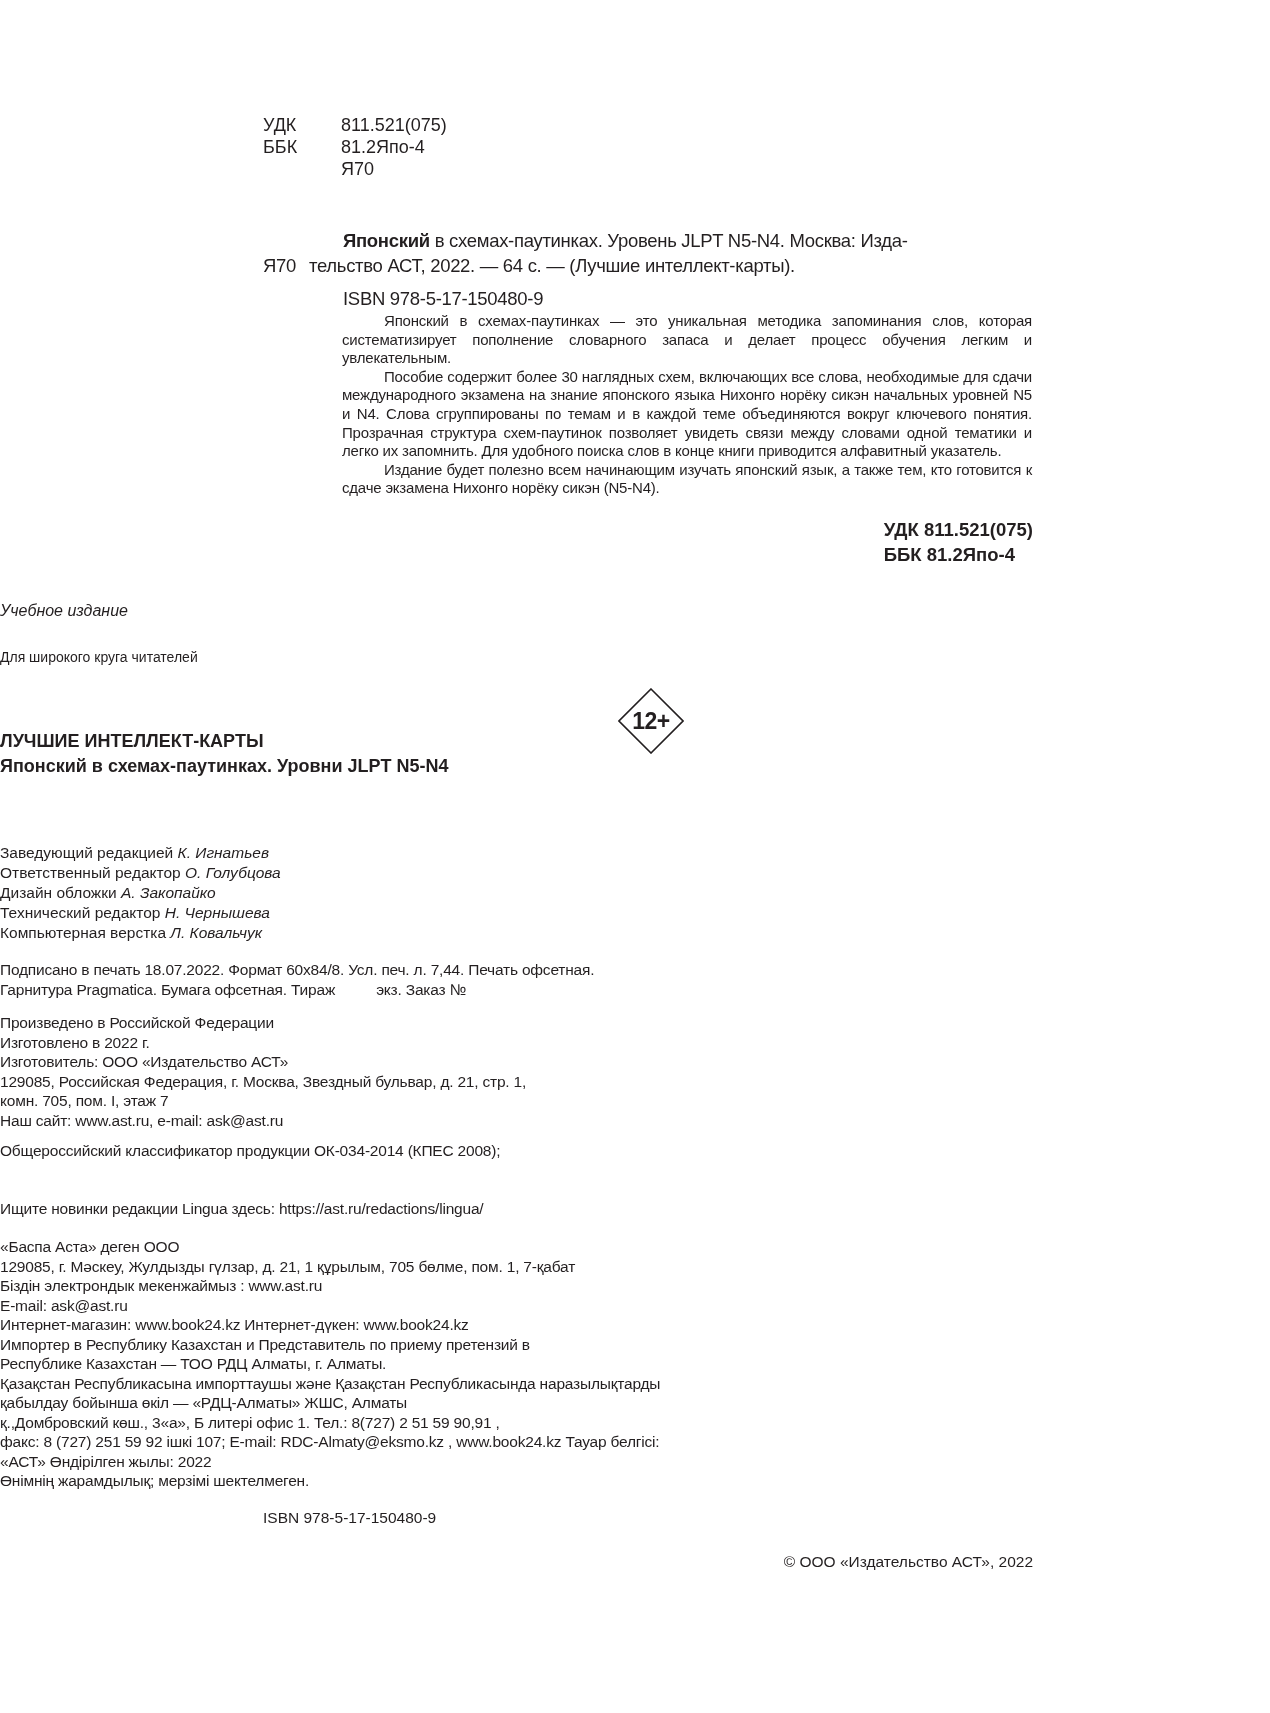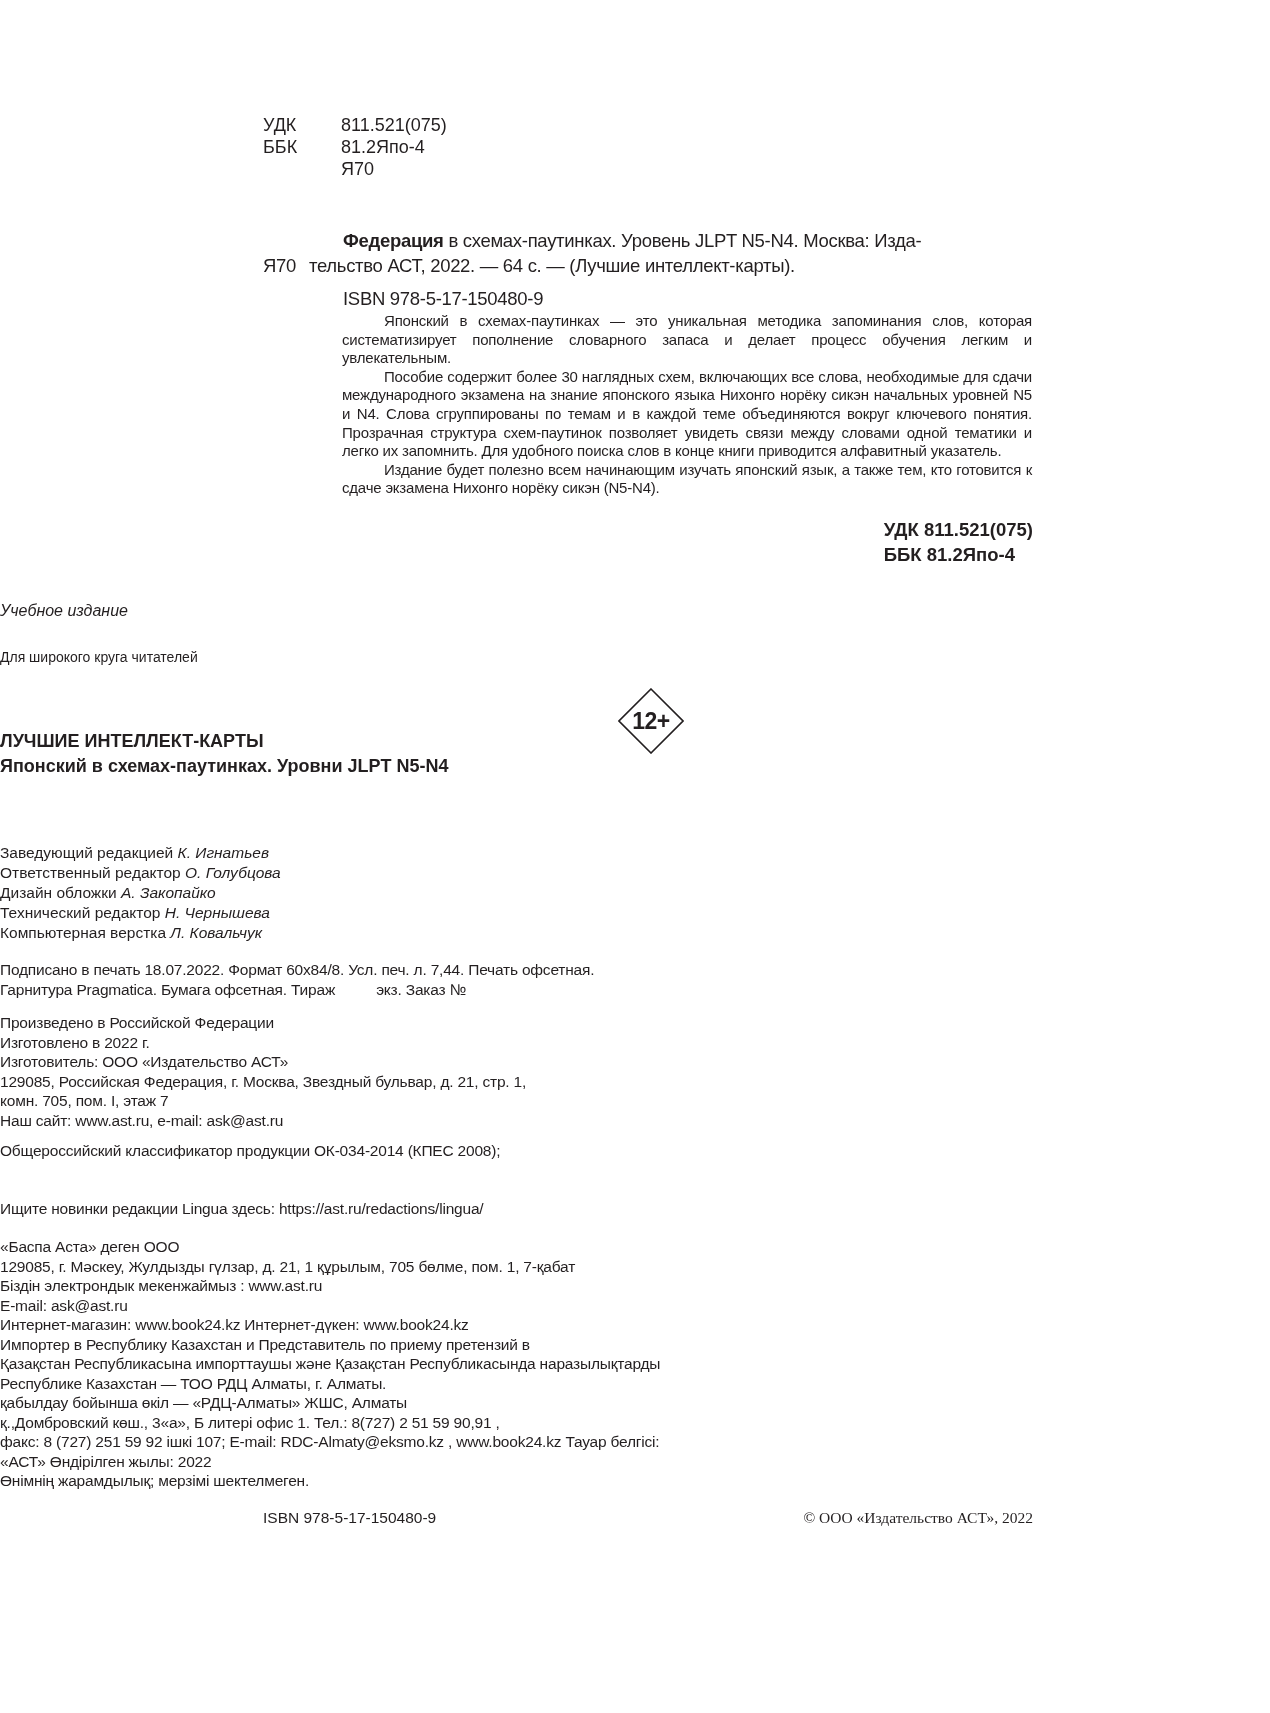--- a/index.html
+++ b/index.html
@@ -14,37 +14,37 @@
   .codes { position: absolute; right: 237px; top: 517px; font-weight: bold; font-size: 18.5px; line-height: 25px; text-align: left; }
   .center { position: absolute; left: 0; width: 1270px; }
   .italic { font-style: italic; }
   .crew { font-size: 15.5px; line-height: 20px; }
   .body15 { font-size: 15.5px; line-height: 19.5px; letter-spacing: -0.2px; }
   .series { font-weight: bold; font-size: 18px; line-height: 23px; }
   .age-wrap { position: absolute; left: 618px; top: 688px; width: 66px; height: 66px; }
   .age-wrap svg { display: block; }
   .age-text { position: absolute; left: 0; top: 20px; width: 66px; text-align: center; font-weight: bold; font-size: 23px; line-height: 26px; letter-spacing: -0.5px; }
   .footer-left { position: absolute; left: 263px; top: 1509px; font-size: 15.5px; }
-  .footer-right { position: absolute; right: 237px; top: 1509px; font-size: 15.5px; font-family: Liberation Serif, serif; }
+  .footer-right { position: absolute; right: 237px; top: 1553px; font-size: 15.5px; }
 </style>
 </head>
 <body>
 
 <div class="cls-row" style="top:114px;">
   <span class="k">УДК</span><span>811.521(075)</span>
 </div>
 <div class="cls-row" style="top:136px;">
   <span class="k">ББК</span><span>81.2Япо-4</span>
 </div>
 <div class="cls-row" style="top:158px;">
   <span class="k"></span><span>Я70</span>
 </div>
 
 <div class="biblio" style="top:228px;">
-  <div class="indent" style="letter-spacing:-0.3px;"><b>Федерация</b><span> в схемах-паутинках. Уровень JLPT N5-N4. Москва: Изда-</span></div>
+  <div class="indent" style="letter-spacing:-0.3px;"><b>Японский</b><span> в схемах-паутинках. Уровень JLPT N5-N4. Москва: Изда-</span></div>
   <div style="letter-spacing:-0.3px;"><span style="display:inline-block;width:46px;">Я70</span><span>тельство АСТ, 2022. — 64 с. — (Лучшие интеллект-карты).</span></div>
   <div class="indent" style="margin-top:8px;letter-spacing:-0.3px;">ISBN 978-5-17-150480-9</div>
 </div>
 
 <div class="annot" style="top:312px;">
   <p>Японский в схемах-паутинках — это уникальная методика запоминания слов, которая систематизирует пополнение словарного запаса и делает процесс обучения легким и увлекательным.</p>
   <p>Пособие содержит более 30 наглядных схем, включающих все слова, необходимые для сдачи международного экзамена на знание японского языка Нихонго норёку сикэн начальных уровней N5 и N4. Слова сгруппированы по темам и в каждой теме объединяются вокруг ключевого понятия. Прозрачная структура схем-паутинок позволяет увидеть связи между словами одной тематики и легко их запомнить. Для удобного поиска слов в конце книги приводится алфавитный указатель.</p>
   <p>Издание будет полезно всем начинающим изучать японский язык, а также тем, кто готовится к сдаче экзамена Нихонго норёку сикэн (N5-N4).</p>
 </div>
 
@@ -94,22 +94,22 @@
 
 <div class="center body15" style="top:1199px;">Ищите новинки редакции Lingua здесь: https://ast.ru/redactions/lingua/</div>
 
 <div class="center body15" style="top:1237px;">
   <div>«Баспа Аста» деген ООО</div>
   <div>129085, г. Мәскеу, Жулдызды гүлзар, д. 21, 1 құрылым, 705 бөлме, пом. 1, 7-қабат</div>
   <div>Біздін электрондык мекенжаймыз : www.ast.ru</div>
   <div>E-mail: ask@ast.ru</div>
   <div>Интернет-магазин: www.book24.kz Интернет-дүкен: www.book24.kz</div>
   <div>Импортер в Республику Казахстан и Представитель по приему претензий в</div>
+  <div>Республике Казахстан — ТОО РДЦ Алматы, г. Алматы.</div>
   <div>Қазақстан Республикасына импорттаушы және Қазақстан Республикасында наразылықтарды</div>
-  <div>Республике Казахстан — ТОО РДЦ Алматы, г. Алматы.</div>
   <div>қабылдау бойынша өкіл — «РДЦ-Алматы» ЖШС, Алматы</div>
   <div>қ.,Домбровский көш., 3«а», Б литерi офис 1. Тел.: 8(727) 2 51 59 90,91 ,</div>
   <div>факс: 8 (727) 251 59 92 iшкi 107; E-mail: RDC-Almaty@eksmo.kz , www.book24.kz Тауар белгісі:</div>
   <div>«АСТ» Өндірілген жылы: 2022</div>
   <div>Өнімнің жарамдылық; мерзімі шектелмеген.</div>
 </div>
 
 <div class="footer-left">ISBN 978-5-17-150480-9</div>
 <div class="footer-right">© ООО «Издательство АСТ», 2022</div>
 

